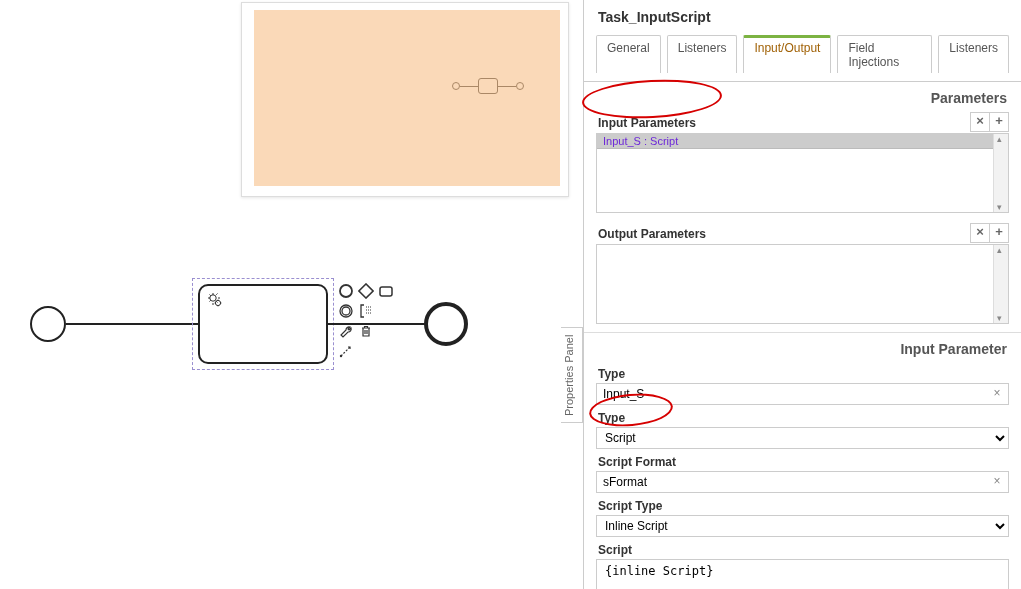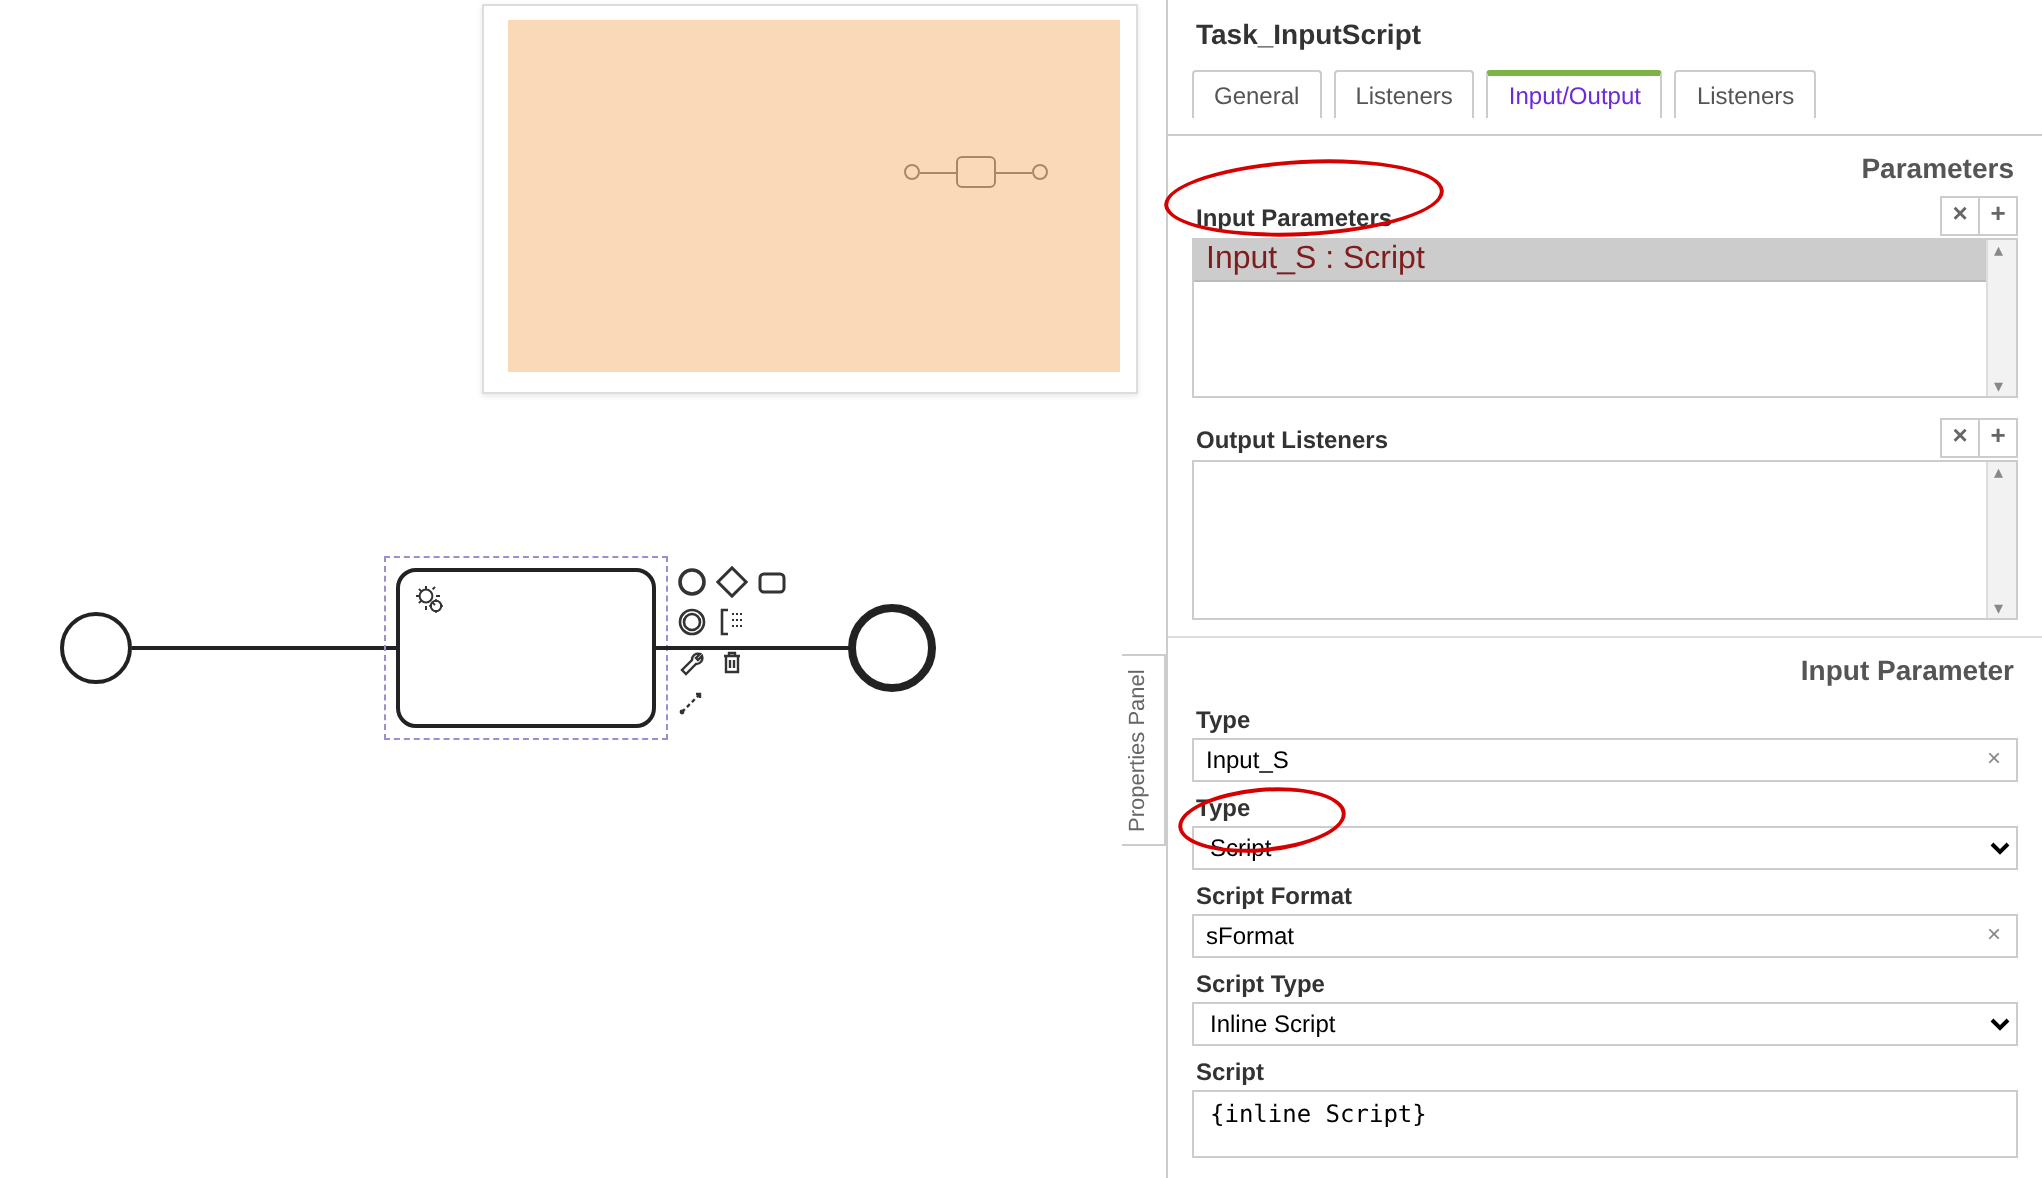--- a/index.html
+++ b/index.html
@@ -33,29 +33,29 @@
 .pad-icon { width: 18px; height: 18px; display: flex; align-items: center; justify-content: center; }
 
 
 .panel-tab { position: absolute; left: 561px; top: 327px; width: 22px; height: 96px; border: 1px solid #ccc; border-right: none; background: #fff; writing-mode: vertical-rl; transform: rotate(180deg); text-align: center; font-size: 11px; color: #666; padding: 4px 2px; }
 
 
 .panel { position: absolute; left: 583px; top: 0; width: 438px; height: 589px; border-left: 1px solid #ccc; background: #fff; overflow: hidden; }
 .panel-title { font-weight: bold; font-size: 14px; padding: 9px 14px 6px; color: #333; }
 .tabs { display: flex; gap: 6px; padding: 4px 12px 8px; border-bottom: 1px solid #ccc; }
 .tab { border: 1px solid #ccc; border-bottom: none; padding: 5px 10px 4px; font-size: 12px; color: #555; background: #fff; border-radius: 2px 2px 0 0; cursor: pointer; }
-.tab.active { border-top: 3px solid #7cb342; padding-top: 3px; color: #6d28d9; }
+.tab.active { border-top: 3px solid #7cb342; padding-top: 3px; color: #a16207; }
 
 .section-title { font-weight: bold; font-size: 14px; color: #555; padding: 8px 14px 4px; text-align: right; }
 .group-label { font-weight: bold; font-size: 12px; padding: 6px 14px 3px; color: #333; position: relative; }
 .group-controls { position: absolute; right: 12px; top: 2px; display: flex; }
 .gc-btn { width: 20px; height: 20px; border: 1px solid #ccc; background: #fff; font-size: 13px; line-height: 16px; text-align: center; color: #666; cursor: pointer; margin-left: -1px; }
 
 .listbox { margin: 0 12px; border: 1px solid #ccc; height: 80px; background: #fff; position: relative; }
-.listbox-item { background: #ccc; padding: 1px 6px; font-size: 16px; color: #7f1d1d; border-bottom: 1px solid #bbb; }
+.listbox-item { background: #ccc; padding: 1px 6px; font-size: 11px; color: #6d28d9; border-bottom: 1px solid #bbb; }
 .scroll-stub { position: absolute; right: 0; top: 0; bottom: 0; width: 15px; background: #f2f2f2; border-left: 1px solid #ddd; }
 .scroll-stub::before { content: '▴'; position: absolute; top: 0; left: 3px; font-size: 9px; color: #888; }
 .scroll-stub::after { content: '▾'; position: absolute; bottom: 0; left: 3px; font-size: 9px; color: #888; }
 
 .field-label { font-weight: bold; font-size: 12px; padding: 6px 14px 2px; color: #333; }
 .field-row { padding: 0 12px; position: relative; }
 .field-input { width: 100%; border: 1px solid #ccc; padding: 3px 12px 3px 6px; font-size: 12px; height: 22px; }
 .field-select { width: 100%; border: 1px solid #ccc; padding: 2px 4px; font-size: 12px; height: 22px; background: #fff; }
 .field-textarea { width: 100%; border: 1px solid #ccc; padding: 4px 8px; font-size: 12px; height: 34px; resize: none; }
 .clear-btn { position: absolute; right: 17px; top: 3px; width: 14px; height: 14px; font-size: 12px; color: #888; cursor: pointer; background: none; border: none; line-height: 14px; }
@@ -158,41 +158,42 @@
 
 <div class="panel-tab">Properties Panel</div>
 
 <div class="panel">
   <div class="panel-title">Task_InputScript</div>
 
   <div class="tabs">
     <div class="tab">General</div>
     <div class="tab">Listeners</div>
     <div class="tab active">Input/Output</div>
+    <div class="tab">Field Injections</div>
     <div class="tab">Listeners</div>
   </div>
 
   <div class="section-title">Parameters</div>
 
   <div class="group-label">
     <span>Input Parameters</span>
     <div class="group-controls">
       <div class="gc-btn">×</div>
       <div class="gc-btn">+</div>
     </div>
   </div>
   <div class="listbox">
     <div class="listbox-item">Input_S : Script</div>
     <div class="scroll-stub"></div>
   </div>
 
   <div class="sep"></div>
 
   <div class="group-label">
-    <span>Output Listeners</span>
+    <span>Output Parameters</span>
     <div class="group-controls">
       <div class="gc-btn">×</div>
       <div class="gc-btn">+</div>
     </div>
   </div>
   <div class="listbox">
     <div class="scroll-stub"></div>
   </div>
 
   <div class="divider"></div>

